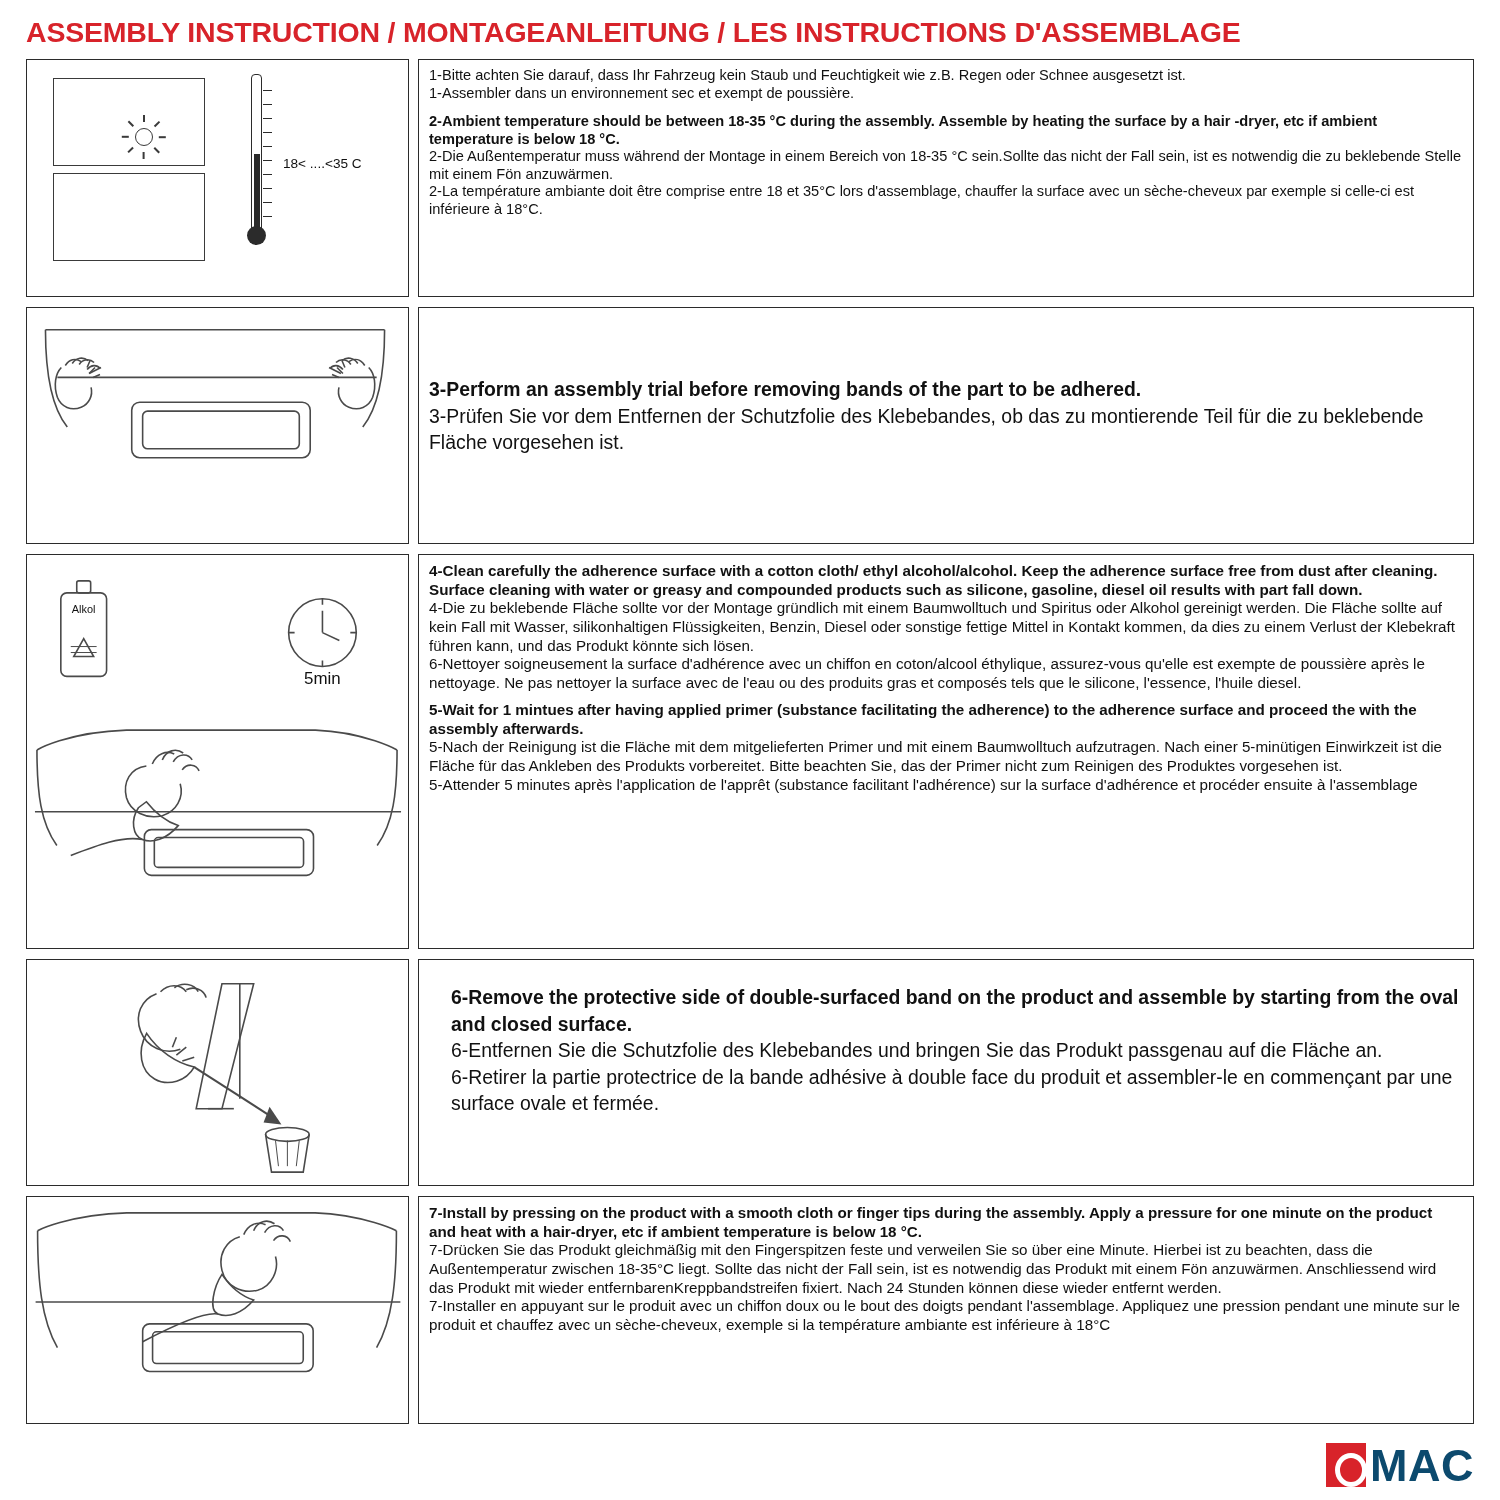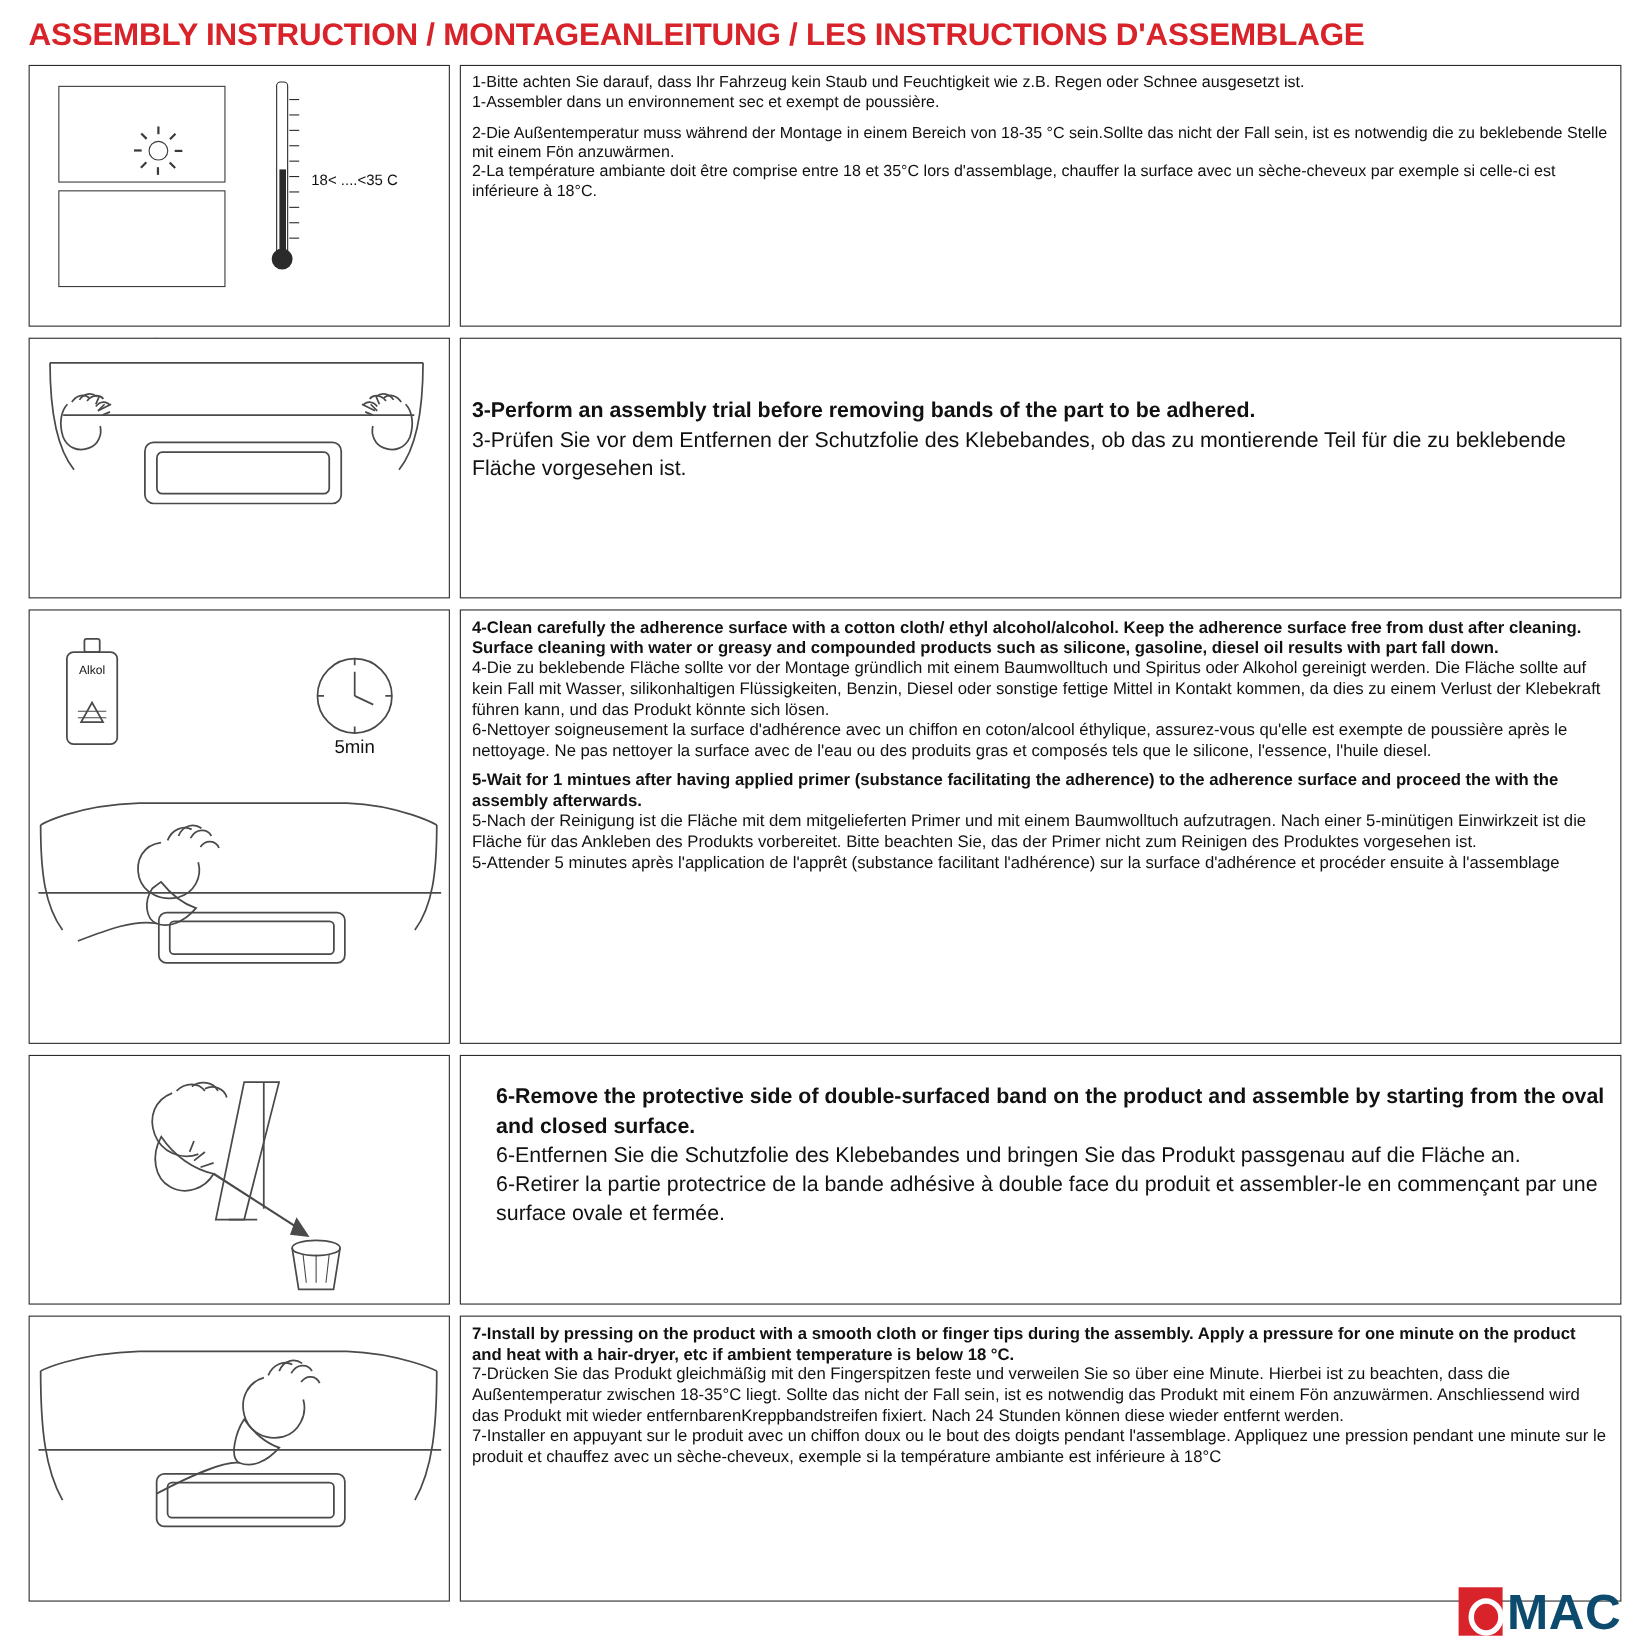--- a/index.html
+++ b/index.html
@@ -30,21 +30,21 @@
     border:1.5px solid #2b2b2b;
     background:#fff;
   }
   .cell-img { width:383px; flex:0 0 383px; position:relative; }
   .cell-txt { flex:1 1 auto; padding:7px 10px 6px 10px; }
 
   .r1 { height:238px; }
   .r2 { height:237px; }
   .r3 { height:395px; }
   .r4 { height:227px; }
-  .r5 { height:260px; }
+  .r5 { height:228px; }
 
   p { margin:0; }
   .b { font-weight:bold; }
   .t14 { font-size:14.6px; line-height:1.2; }
   .t15 { font-size:15.2px; line-height:1.23; }
   .t19 { font-size:19.4px; line-height:1.37; }
   .gap { height:11px; }
   .gap-s { height:8px; }
 
   
@@ -137,20 +137,21 @@
           <div class="tick" style="top:128px;"></div>
           <div class="tick" style="top:142px;"></div>
         </div>
         <div class="tlabel">18&lt; ....&lt;35 C</div>
       </div>
 
       <div class="cell-txt">
         <p class="t14">1-Bitte achten Sie darauf, dass Ihr Fahrzeug kein Staub und Feuchtigkeit wie z.B. Regen oder Schnee ausgesetzt ist.</p>
         <p class="t14">1-Assembler dans un environnement sec et exempt de poussière.</p>
         <div class="gap"></div>
+        <p class="t14 b">2-Ambient temperature should be between 18-35 °C  during the assembly. Assemble by heating the surface by a hair -dryer, etc if ambient temperature is below 18 °C.</p>
         <p class="t14">2-Die Außentemperatur muss während der Montage in einem Bereich von 18-35 °C  sein.Sollte das nicht der Fall sein, ist es notwendig die zu beklebende Stelle mit einem Fön anzuwärmen.</p>
         <p class="t14">2-La température ambiante doit être comprise entre 18 et 35°C lors d'assemblage, chauffer la surface avec un sèche-cheveux par exemple si celle-ci est inférieure à 18°C.</p>
       </div>
     </div>
 
     <div class="row r2">
       <div class="cell-img">
         <svg class="svgfull" viewBox="0 0 383 237">
           <g fill="none" stroke="#4a4a4a" stroke-width="1.6">
             <path d="M18 22 L360 22"></path>
@@ -172,21 +173,21 @@
             <path d="M333 56 C329 50 322 49 317 53"></path>
             <path d="M326 57 C322 51 315 51 311 55"></path>
             <path d="M318 62 C314 57 308 57 305 61"></path>
             <path d="M316 66 L304 60"></path>
 
             <path d="M62 66 l6 -6 M66 70 l7 -3 M60 60 l3 -7"></path>
             <path d="M318 66 l-6 -6 M314 70 l-7 -3 M320 60 l-3 -7"></path>
           </g>
         </svg>
       </div>
-      <div class="cell-txt" style="padding-top:52px;">
+      <div class="cell-txt" style="padding-top:68px;">
         <p class="t19 b">3-Perform an assembly trial before removing bands of the part to be adhered.</p>
         <p class="t19">3-Prüfen Sie vor dem Entfernen der Schutzfolie des Klebebandes, ob das zu montierende Teil für die zu beklebende Fläche vorgesehen ist.</p>
       </div>
     </div>
 
     <div class="row r3">
       <div class="cell-img">
         <svg class="svgfull" viewBox="0 0 383 395">
           <g fill="none" stroke="#4a4a4a" stroke-width="1.6">
 

